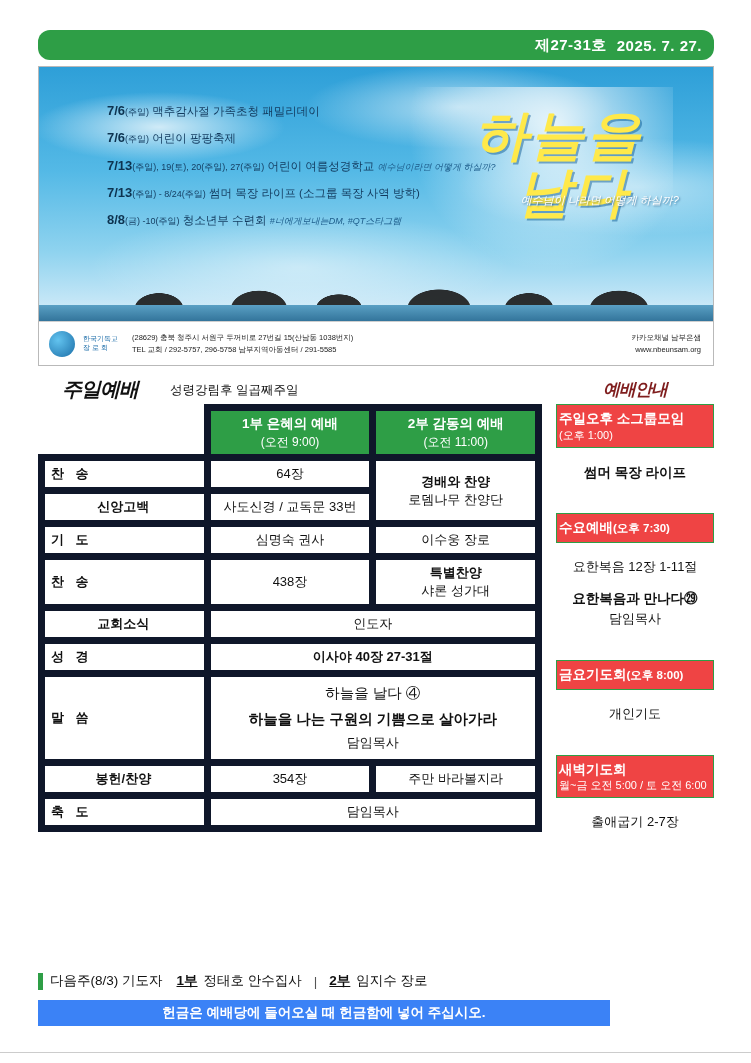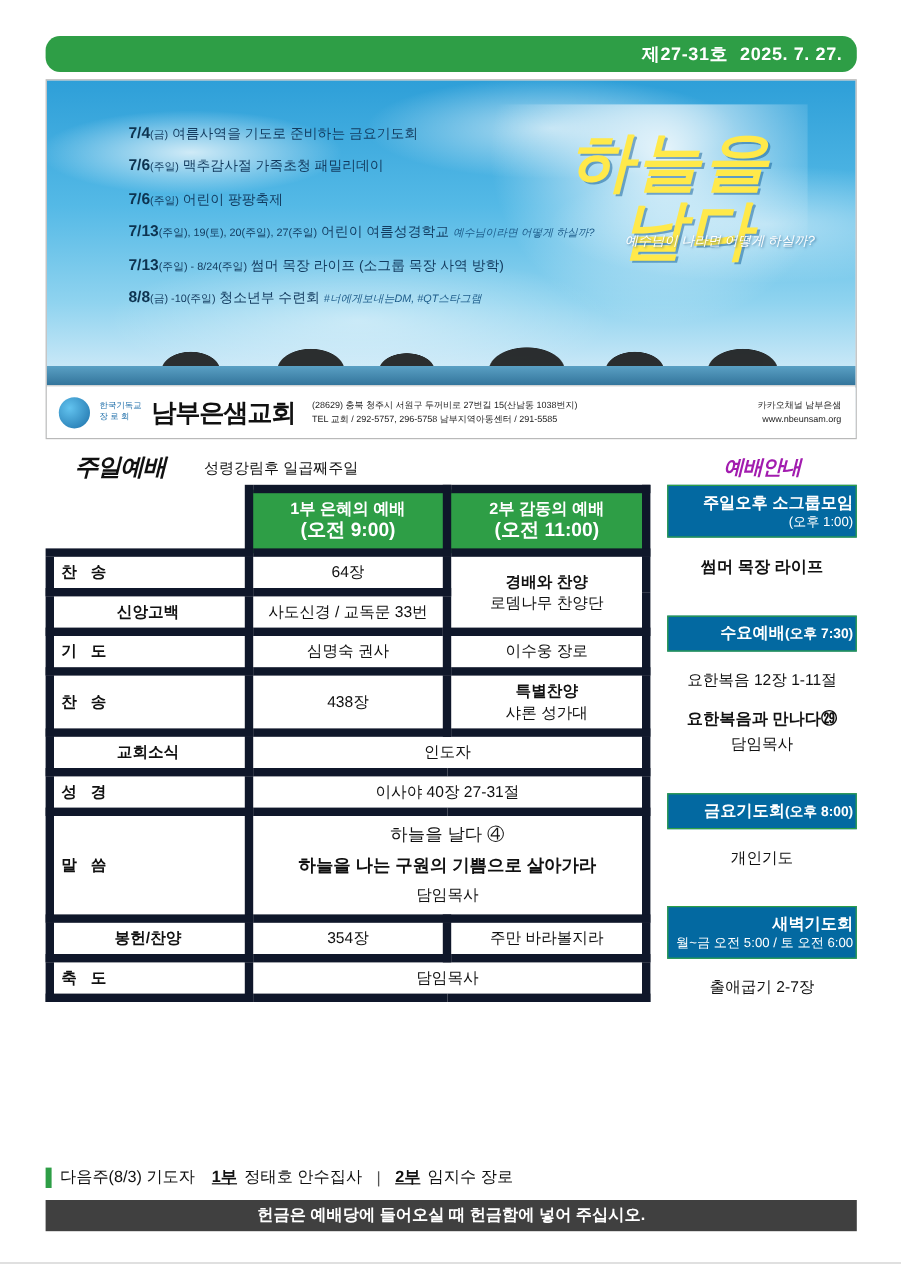--- a/index.html
+++ b/index.html
@@ -188,21 +188,21 @@
     color: #111;
   }
   .sec-right-title {
     position: absolute;
     left: 560px; top: 378px;
     width: 150px;
     text-align: center;
     font-size: 17px;
     font-weight: bold;
     font-style: italic;
-    color: #a21caf;
+    color: #7f1d1d;
     letter-spacing: -1px;
   }
 
   
   .main-table {
     position: absolute;
     left: 38px; top: 404px;
     width: 504px;
     border-collapse: collapse;
     table-layout: fixed;
@@ -216,48 +216,48 @@
     padding: 4px 2px;
   }
   .main-table .hdr {
     background: #2e9e46;
     color: #ffffff;
     font-weight: bold;
     font-size: 13.5px;
     line-height: 1.3;
     height: 44px;
   }
-  .main-table .hdr small { font-weight: bold; font-size: 16px; }
+  .main-table .hdr small { font-weight: normal; font-size: 12px; }
   .main-table .corner { background: #ffffff; border-left: 1px solid #ffffff; border-top: 1px solid #ffffff; }
   .main-table .rowlabel {
     font-weight: bold;
     font-size: 13px;
     letter-spacing: 4px;
     padding-left: 6px;
     text-align: left;
     width: 72px;
   }
   .main-table .rowlabel.tight { letter-spacing: 0px; text-align: center; padding-left: 0; }
   .b { font-weight: bold; }
   .sermon-cell { line-height: 1.75; padding: 10px 2px; }
   .sermon-title { font-weight: normal; font-size: 14.5px; }
   .sermon-sub { font-weight: bold; font-size: 14.5px; }
   .sermon-person { font-size: 13px; }
-  .scripture { font-weight: normal; font-size: 14.5px; }
+  .scripture { font-weight: bold; font-size: 14.5px; }
 
   
   .side {
     position: absolute;
     left: 556px; top: 404px;
     width: 158px;
   }
   .side-head {
-    background: #0369a1;
+    background: #ef4444;
     color: #ffffff;
-    text-align: right;
+    text-align: left;
     font-weight: bold;
     font-size: 13.5px;
     line-height: 1.3;
     padding: 5px 2px;
     border: 1px solid #2e9e46;
   }
   .side-head small { font-weight: normal; font-size: 11px; display: block; }
   .side-head .inline-small { font-weight: bold; font-size: 11.5px; }
   .side-body {
     text-align: center;
@@ -284,22 +284,22 @@
     background: #2e9e46;
     margin-right: 7px;
   }
   .next-week .lbl { margin-right: 14px; }
   .next-week .b { font-weight: bold; text-decoration: underline; }
   .next-week .sep { margin: 0 12px; color: #555; }
 
   .offer-bar {
     position: absolute;
     left: 38px; top: 1000px;
-    width: 676px; height: 26px;
-    background: #404040;
+    width: 572px; height: 26px;
+    background: #3b82f6;
     color: #ffffff;
     font-size: 13.5px;
     font-weight: bold;
     display: flex;
     align-items: center;
     justify-content: center;
   }
   .bottom-rule {
     position: absolute;
     left: 0; right: 0; bottom: 10px;
@@ -315,24 +315,20 @@
     <span>제27-31호</span>
     <span>2025. 7. 27.</span>
   </div>
 
   <div class="banner">
     <div class="clouds"></div>
     <div class="sunburst"></div>
 
     <div class="banner-events">
       <div class="ev-row">
-        <span class="ev-date">7/4</span><span class="ev-sub">(금)</span>
-        <span>여름사역을 기도로 준비하는 금요기도회</span>
-      </div>
-      <div class="ev-row">
         <span class="ev-date">7/6</span><span class="ev-sub">(주일)</span>
         <span>맥추감사절 가족초청 패밀리데이</span>
       </div>
       <div class="ev-row">
         <span class="ev-date">7/6</span><span class="ev-sub">(주일)</span>
         <span>어린이 팡팡축제</span>
       </div>
       <div class="ev-row">
         <span class="ev-date">7/13</span><span class="ev-sub">(주일), 19(토), 20(주일), 27(주일)</span>
         <span>어린이 여름성경학교</span>
@@ -355,21 +351,20 @@
     </div>
     <div class="banner-subtitle">예수님이 나라면 어떻게 하실까?</div>
 
     <div class="silhouette"></div>
     <div class="ground"></div>
 
     <div class="banner-footer">
       <div class="logo-mark"></div>
       <div class="logo-text">한국기독교
 장  로  회</div>
-      <div class="church-name">남부은샘교회</div>
       <div class="addr-block">
         <div>(28629) 충북 청주시 서원구 두꺼비로 27번길 15(산남동 1038번지)</div>
         <div>TEL 교회 / 292-5757, 296-5758  남부지역아동센터 / 291-5585</div>
       </div>
       <div class="contact-block">
         <div>카카오채널 남부은샘</div>
         <div>www.nbeunsam.org</div>
       </div>
     </div>
   </div>

